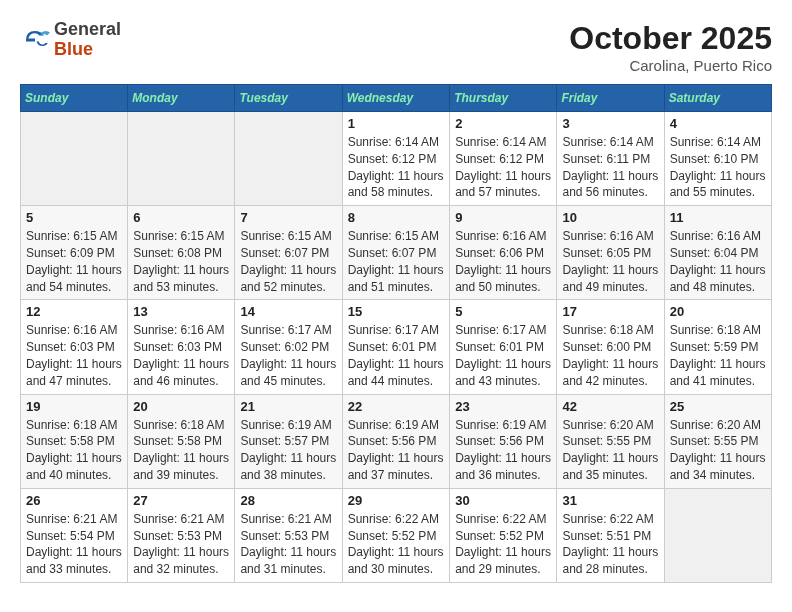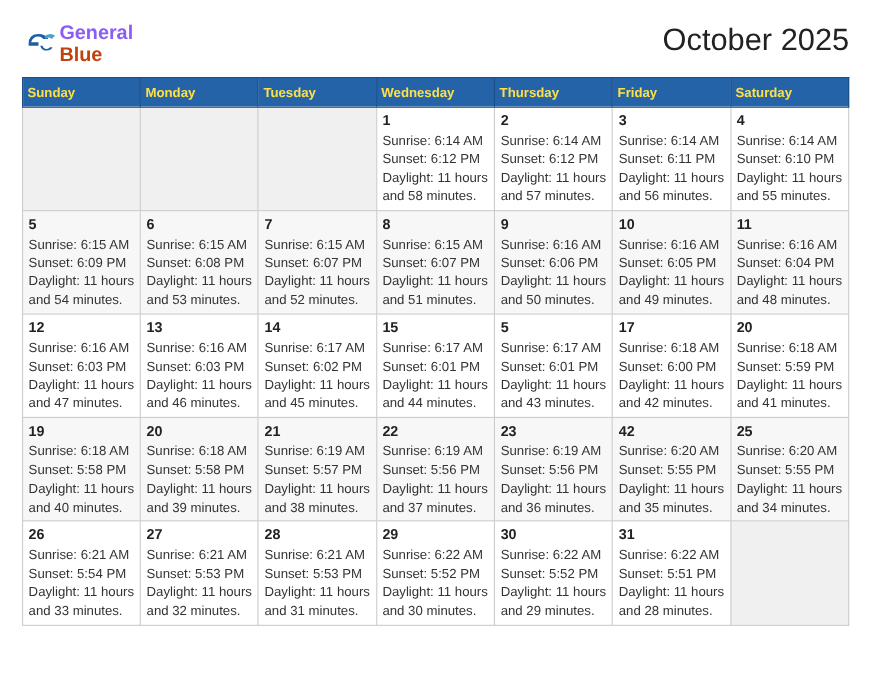--- a/index.html
+++ b/index.html
@@ -19,51 +19,52 @@
     .logo {
       display: flex;
       align-items: center;
       gap: 4px;
     }
     .logo-text {
       font-size: 18px;
       font-weight: bold;
       line-height: 1.1;
     }
-    .logo-general { color: #8b5cf6; margin-top: 33px; }
+    .logo-general { color: #404040; margin-top: 33px; }
     .logo-blue { color: #c2410c; }
     .logo-icon {
       width: 30px;
       height: 30px;
     }
     .title-area {
       text-align: right;
     }
     .month-title {
-      font-size: 28px;
-      font-weight: normal;
+      font-size: 32px;
+      font-weight: bold;
       color: #222;
     }
     .subtitle {
       font-size: 15px;
       color: #555;
     }
     .calendar {
       width: 100%;
       border-collapse: collapse;
       font-size: 11px;
     }
     .calendar thead tr th {
       background-color: #2563a8;
-      color: #fde047;
+      color: #86efac;
       padding: 6px 4px;
       text-align: left;
       font-size: 12px;
       font-weight: bold;
       border: 1px solid #1a4f8a;
+      font-style: italic;
     }
     .calendar tbody tr td {
       border: 1px solid #ccc;
       vertical-align: top;
       padding: 4px 5px;
       width: 108px;
       min-height: 80px;
       background: #fff;
     }
     .calendar tbody tr:nth-child(even) td {
@@ -95,20 +96,21 @@
       <path d="M22 22 Q24 28 30 28 Q35 28 37 24 L34 24 Q32 26 30 26 Q26 26 25 22 Z" fill="#1a5fa8"></path>
       <path d="M28 10 Q35 6 40 10 L36 14 Q33 10 28 14 Z" fill="#4a9fd4"></path>
     </svg>
     <div class="logo-text">
       <span class="logo-general">General</span><br>
       <span class="logo-blue">Blue</span>
     </div>
   </div>
   <div class="title-area">
     <div class="month-title">October 2025</div>
+    <div class="subtitle">Carolina, Puerto Rico</div>
   </div>
 </div>
 
 <table class="calendar">
   <thead>
     <tr>
     <th>Sunday</th>
         <th>Monday</th>
         <th>Tuesday</th>
         <th>Wednesday</th>

